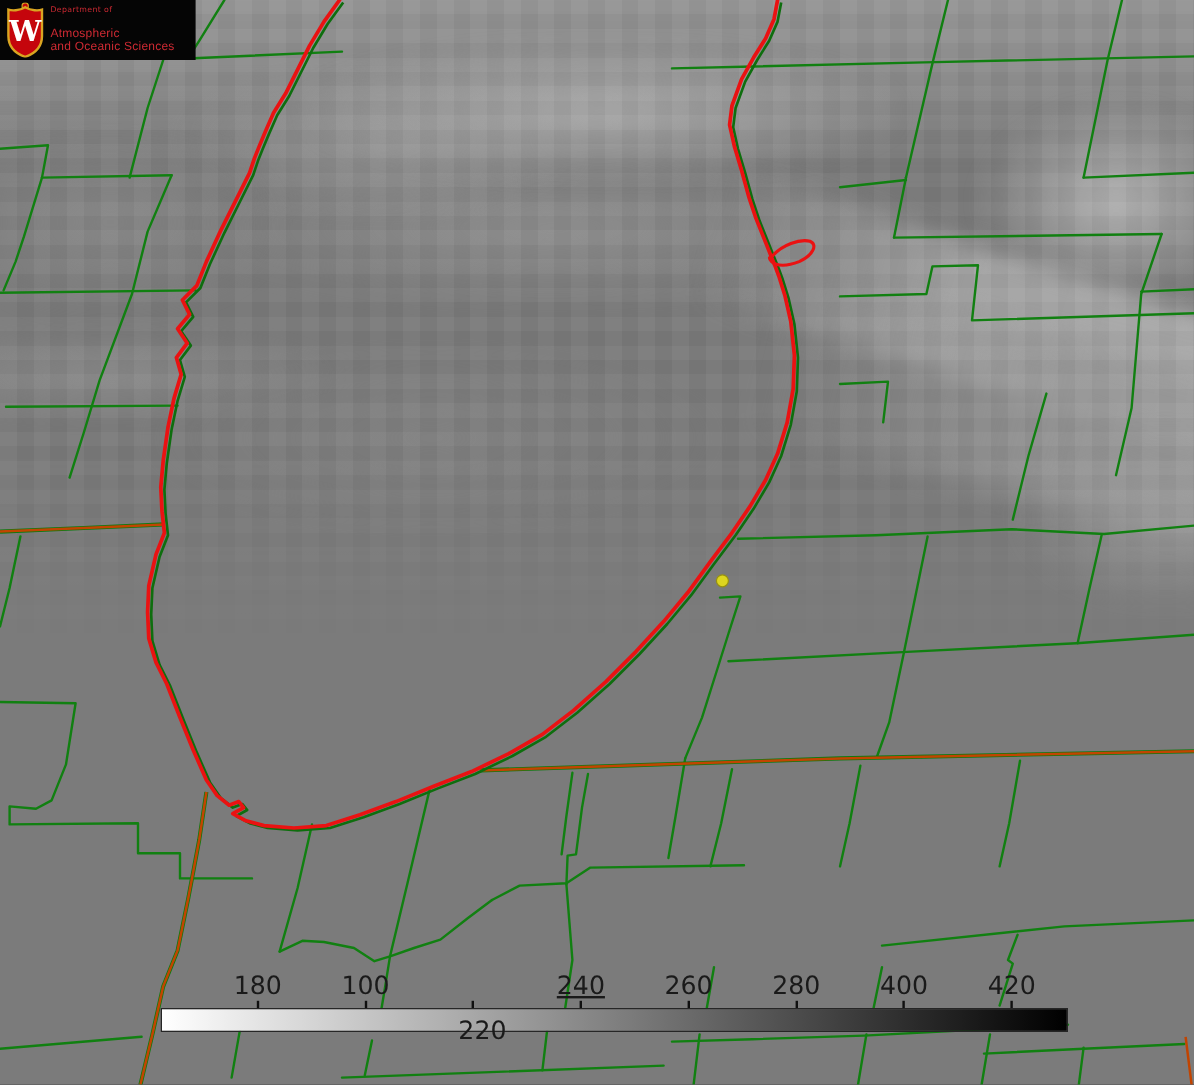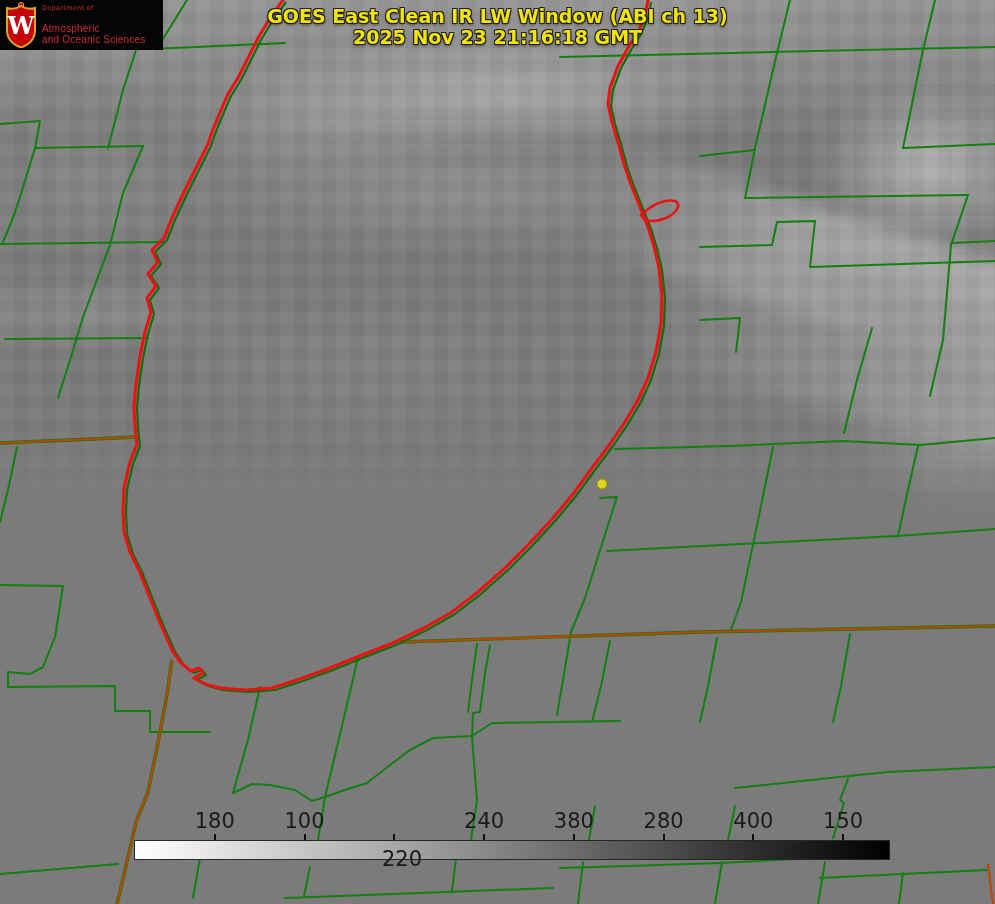--- a/index.html
+++ b/index.html
@@ -147,43 +147,39 @@
   <div id="colorbar-area">
     <div id="colorbar"></div>
     <div id="cb-ticks">
         <div class="cb-tick" style="left: 213.786px;"></div>
         <div class="cb-label" style="left: 214.786px;">180</div>
         <div class="cb-tick" style="left: 303.548px;"></div>
         <div class="cb-label" style="left: 304.548px;">100</div>
         <div class="cb-tick" style="left: 393.31px;"></div>
         <div class="cb-label" style="left: 402px; margin-top: 38px;">220</div>
         <div class="cb-tick" style="left: 483.071px;"></div>
-        <div class="cb-label" style="left: 484.071px;">240</div>
+        <div class="cb-label" style="left: 484.071px; text-decoration: underline;">240</div>
         <div class="cb-tick" style="left: 572.833px;"></div>
-        <div class="cb-label" style="left: 573.833px;">380</div>
+        <div class="cb-label" style="left: 573.833px;">260</div>
         <div class="cb-tick" style="left: 662.595px;"></div>
         <div class="cb-label" style="left: 663.595px;">280</div>
         <div class="cb-tick" style="left: 752.357px;"></div>
         <div class="cb-label" style="left: 753.357px;">400</div>
         <div class="cb-tick" style="left: 842.119px;"></div>
-        <div class="cb-label" style="left: 843.119px;">150</div>
+        <div class="cb-label" style="left: 843.119px;">420</div>
       </div>
   </div>
 
   <div id="logo">
     <svg id="crest" width="34" height="46" viewBox="0 0 34 46">
       <circle cx="17" cy="3" r="2.6" fill="#c5050c" stroke="#d9a521" stroke-width="1"></circle>
       <path d="M17,4 C22,7 28,7 31,6 L31,28 C31,38 24,43 17,45.5 C10,43 3,38 3,28 L3,6 C6,7 12,7 17,4 Z" fill="#c5050c" stroke="#d9a521" stroke-width="2"></path>
       <text x="17" y="32" font-size="24" font-weight="bold" fill="#ffffff" text-anchor="middle" font-family="DejaVu Serif, serif">W</text>
     </svg>
     <div id="logo-text">
       <div class="tiny">Department of</div>
       <div class="big">Atmospheric</div>
       <div class="big">and Oceanic Sciences</div>
     </div>
   </div>
 
-  <div id="title">
-    <div>GOES East Clean IR LW Window (ABI ch 13)</div>
-    <div>2025 Nov 23 21:16:18 GMT</div>
-  </div>
 
 </div>
 
 </body></html>

